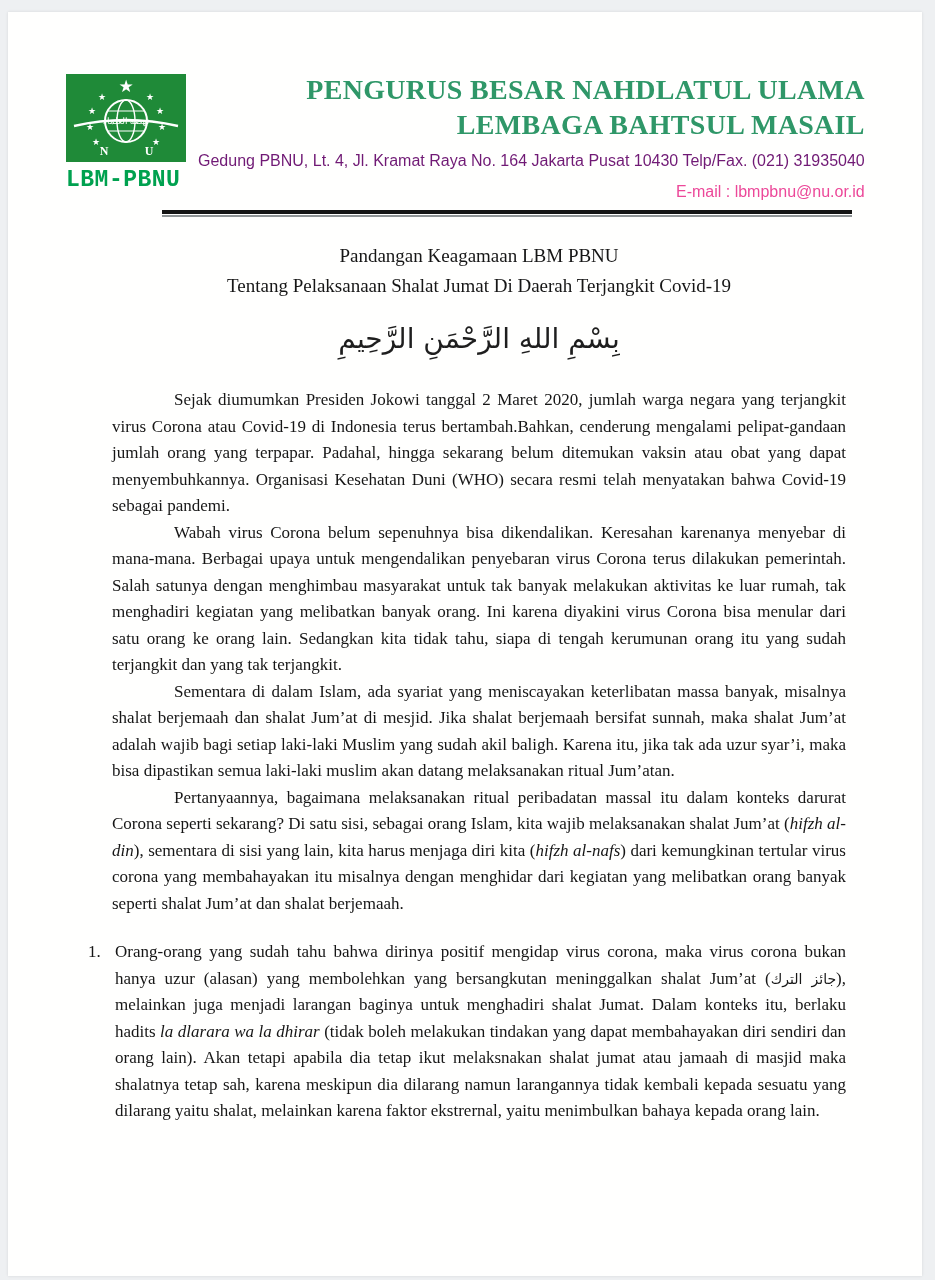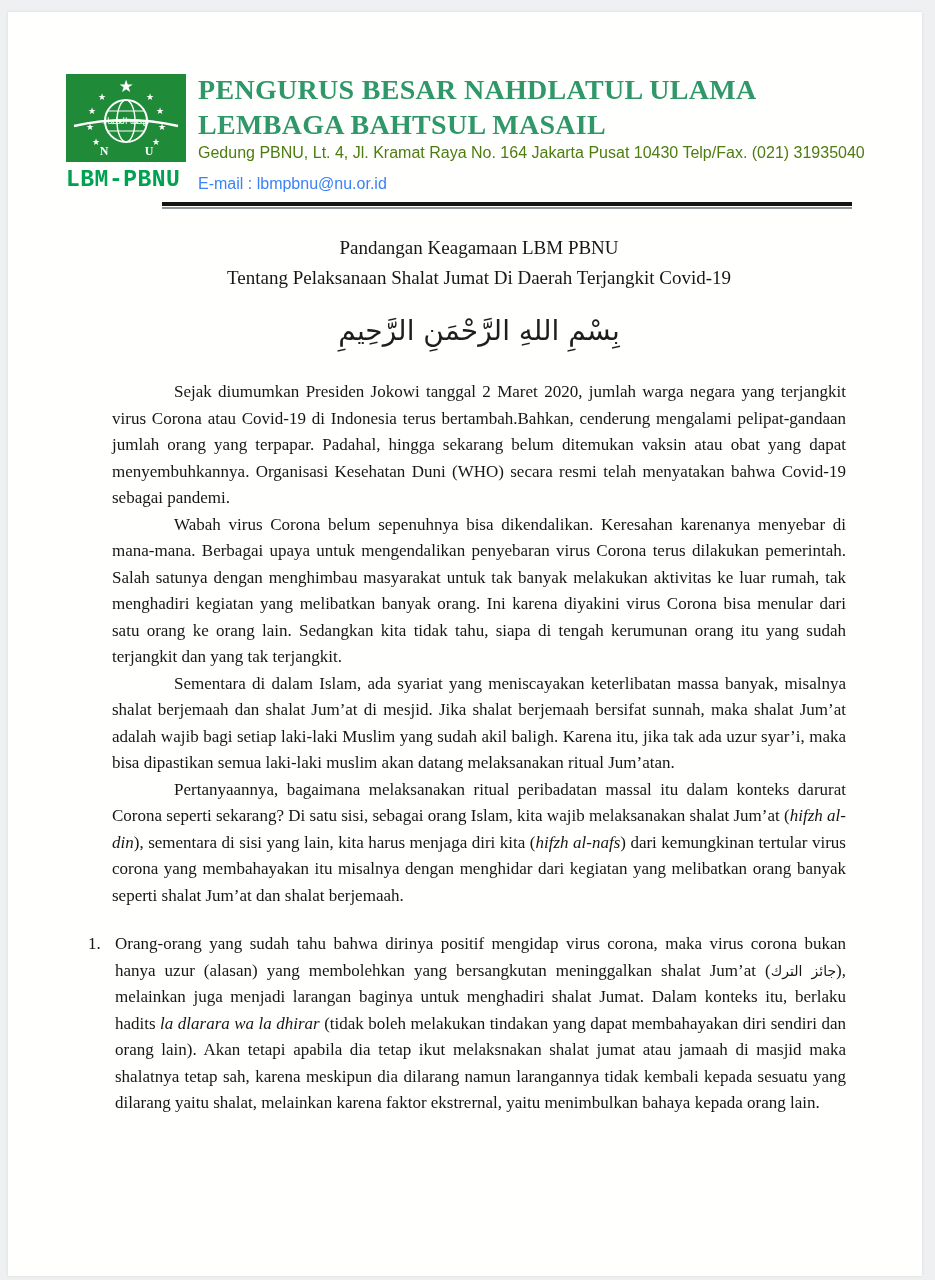--- a/index.html
+++ b/index.html
@@ -19,33 +19,33 @@
   }
   
   .header { display:flex; align-items:flex-start; }
   .logo-col { width:132px; flex:0 0 auto; text-align:left; }
   .logo-box { width:120px; height:88px; display:block; }
   .logo-label {
     margin-top:5px; text-align:left; width:146px;
     font-family:Liberation Mono, monospace;
     font-weight:bold; font-size:23px; color:#00a14f; letter-spacing:.5px;
   }
-  .head-col { flex:1; text-align:left; padding-top:0; }
+  .head-col { flex:1; text-align:right; padding-top:0; }
   .org-line1, .org-line2 {
     font-weight:bold; color:#2f9768; letter-spacing:.3px;
     font-size:28px; line-height:32px;
   }
   .org-line2 { margin-top:3px; }
   .address {
-    margin-top:3px; font-family:"Liberation Sans", sans-serif;
-    font-size:16px; color:#4d7c0f; white-space:nowrap;
+    margin-top:11px; font-family:"Liberation Sans", sans-serif;
+    font-size:16px; color:#701a75; white-space:nowrap;
   }
   .email {
     margin-top:13px; font-family:"Liberation Sans", sans-serif;
-    font-size:16px; color:#3b82f6;
+    font-size:16px; color:#ec4899;
   }
   .rule { margin:9px 0 0 96px; width:690px; }
   .rule .r1 { height:4px; background:#141414; }
   .rule .r2 { height:2px; background:#8f9496; margin-top:1px; }
   
   .doc { margin-left:46px; margin-right:6px; color:#161616; }
   .doc-title {
     text-align:center; margin-top:24px;
     font-weight:normal; font-size:19px; line-height:30px;
   }

